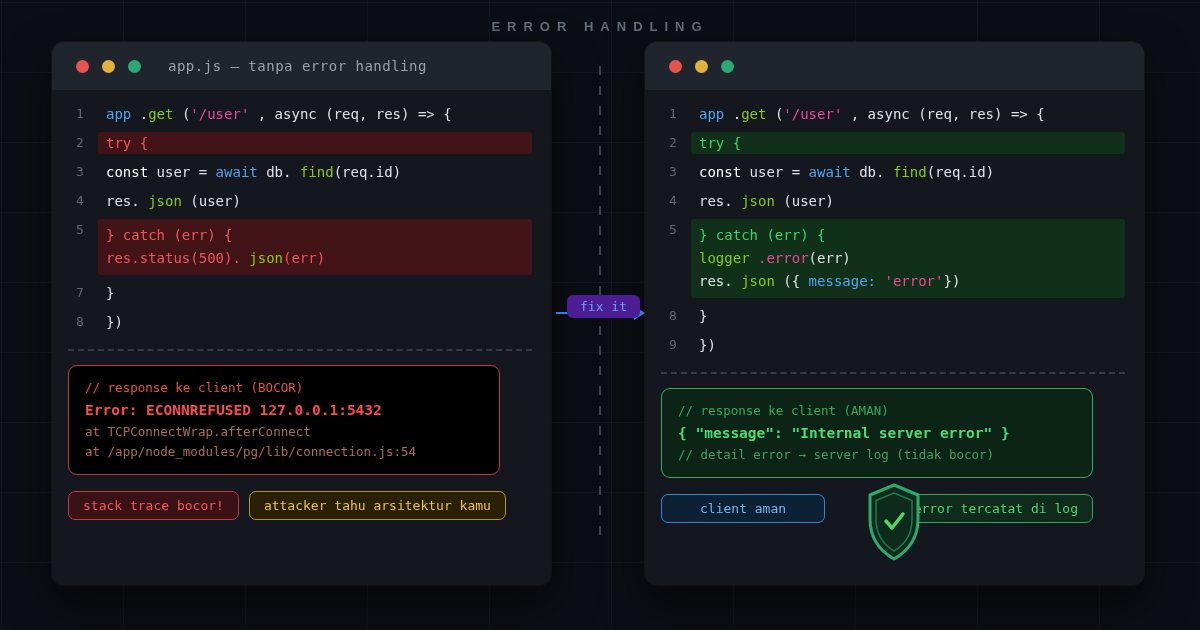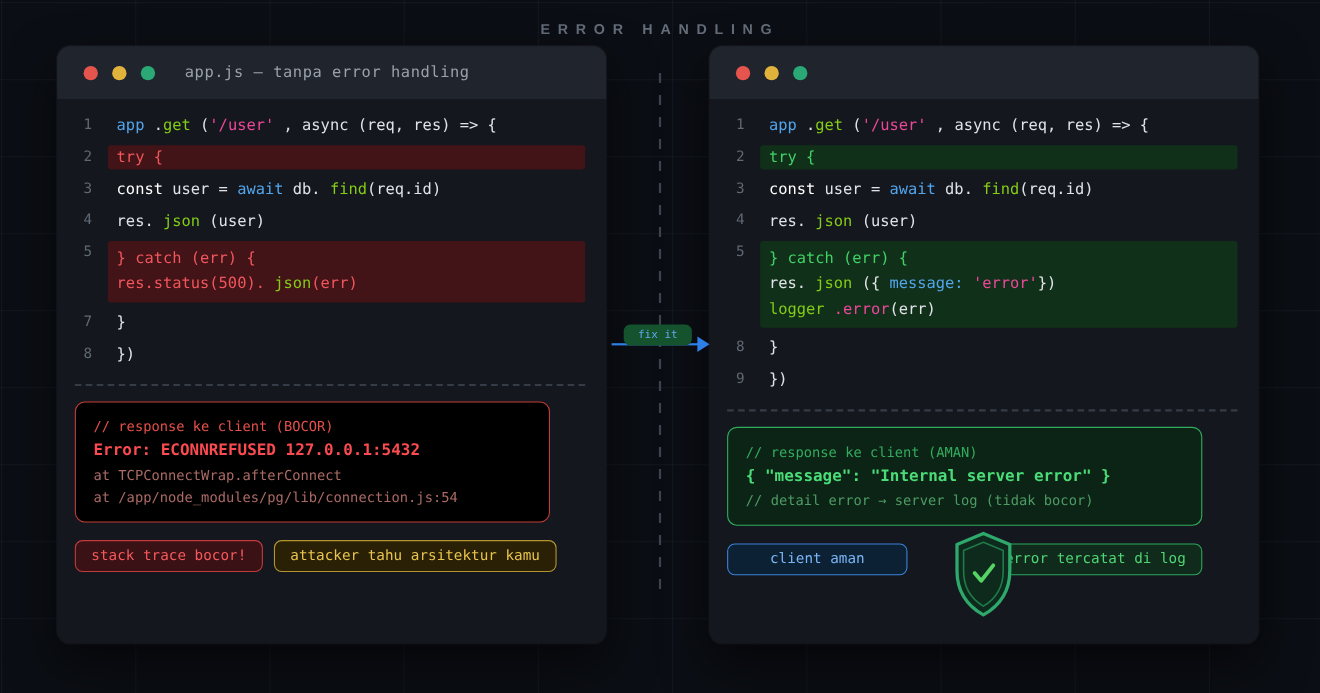--- a/index.html
+++ b/index.html
@@ -83,21 +83,21 @@
     position:absolute;left:599px;top:66px;width:2px;height:476px;
     background:repeating-linear-gradient(to bottom,#3b424f 0 9px,transparent 9px 20px);
   }
   .hline{position:absolute;left:556px;top:312px;width:82px;height:2px;background:#2e7fe8;z-index:2;}
   .arrowhead{
     position:absolute;left:634px;top:306px;width:0;height:0;z-index:2;
     border-left:11px solid #2e7fe8;border-top:7px solid transparent;border-bottom:7px solid transparent;
   }
   .fixit{
     position:absolute;left:567px;top:295px;z-index:3;
-    background:#14532d;color:#63a7f0;font-size:10px;
+    background:#4c1d95;color:#63a7f0;font-size:13px;
     padding:4px 13px;border-radius:6px;
   }
 </style>
 </head>
 <body>
 
 <div class="grid-overlay"></div>
 
 <div class="page-title">ERROR HANDLING</div>
 
@@ -196,22 +196,22 @@
       <div class="code-row">
         <span class="ln">4</span>
         <div class="code">
           <div class="cl"><span class="tok tok-fg">res. </span><span class="tok tok-amber">json</span><span class="tok tok-fg"> (user)</span></div>
         </div>
       </div>
       <div class="code-row">
         <span class="ln">5</span>
         <div class="code block hl-good">
           <div class="cl"><span class="tok tok-green">} catch (err) {</span></div>
+          <div class="cl"><span class="tok tok-amber">logger</span><span class="tok tok-fg">  </span><span class="tok tok-orange">.error</span><span class="tok tok-fg">(err)</span></div>
           <div class="cl"><span class="tok tok-fg">res. </span><span class="tok tok-amber">json</span><span class="tok tok-fg"> ({ </span><span class="tok tok-blue">message:</span><span class="tok tok-fg"> </span><span class="tok tok-orange">'error'</span><span class="tok tok-fg">})</span></div>
-          <div class="cl"><span class="tok tok-amber">logger</span><span class="tok tok-fg">  </span><span class="tok tok-orange">.error</span><span class="tok tok-fg">(err)</span></div>
         </div>
       </div>
       <div class="code-row">
         <span class="ln">8</span>
         <div class="code">
           <div class="cl"><span class="tok tok-fg">}</span></div>
         </div>
       </div>
       <div class="code-row">
         <span class="ln">9</span>

